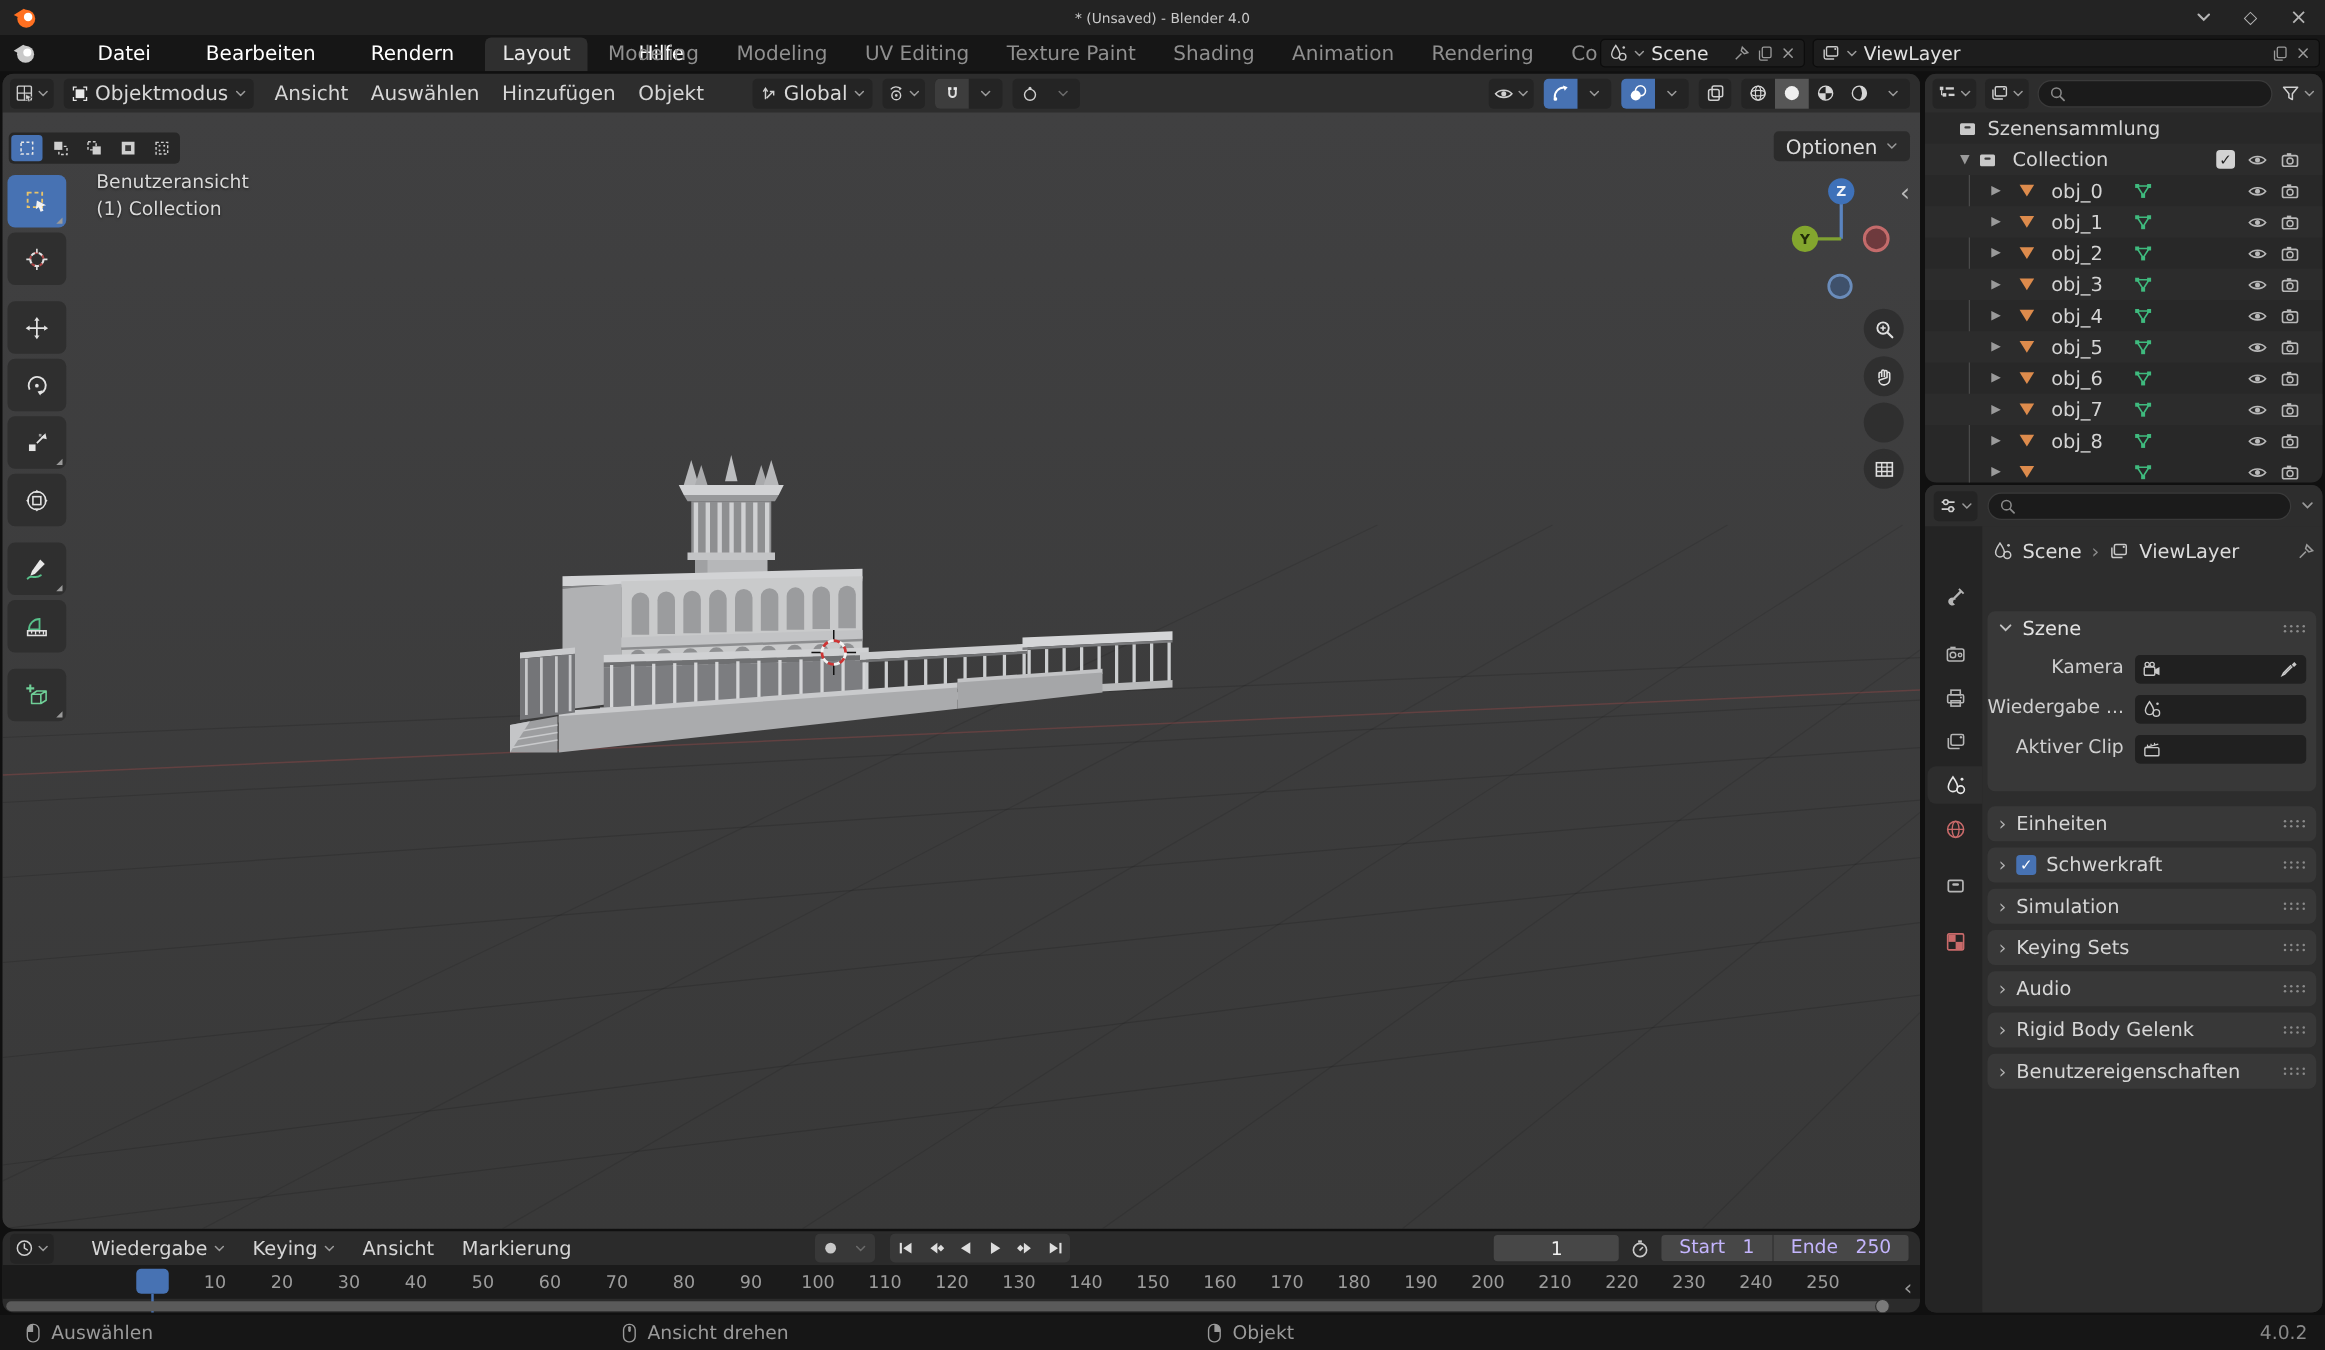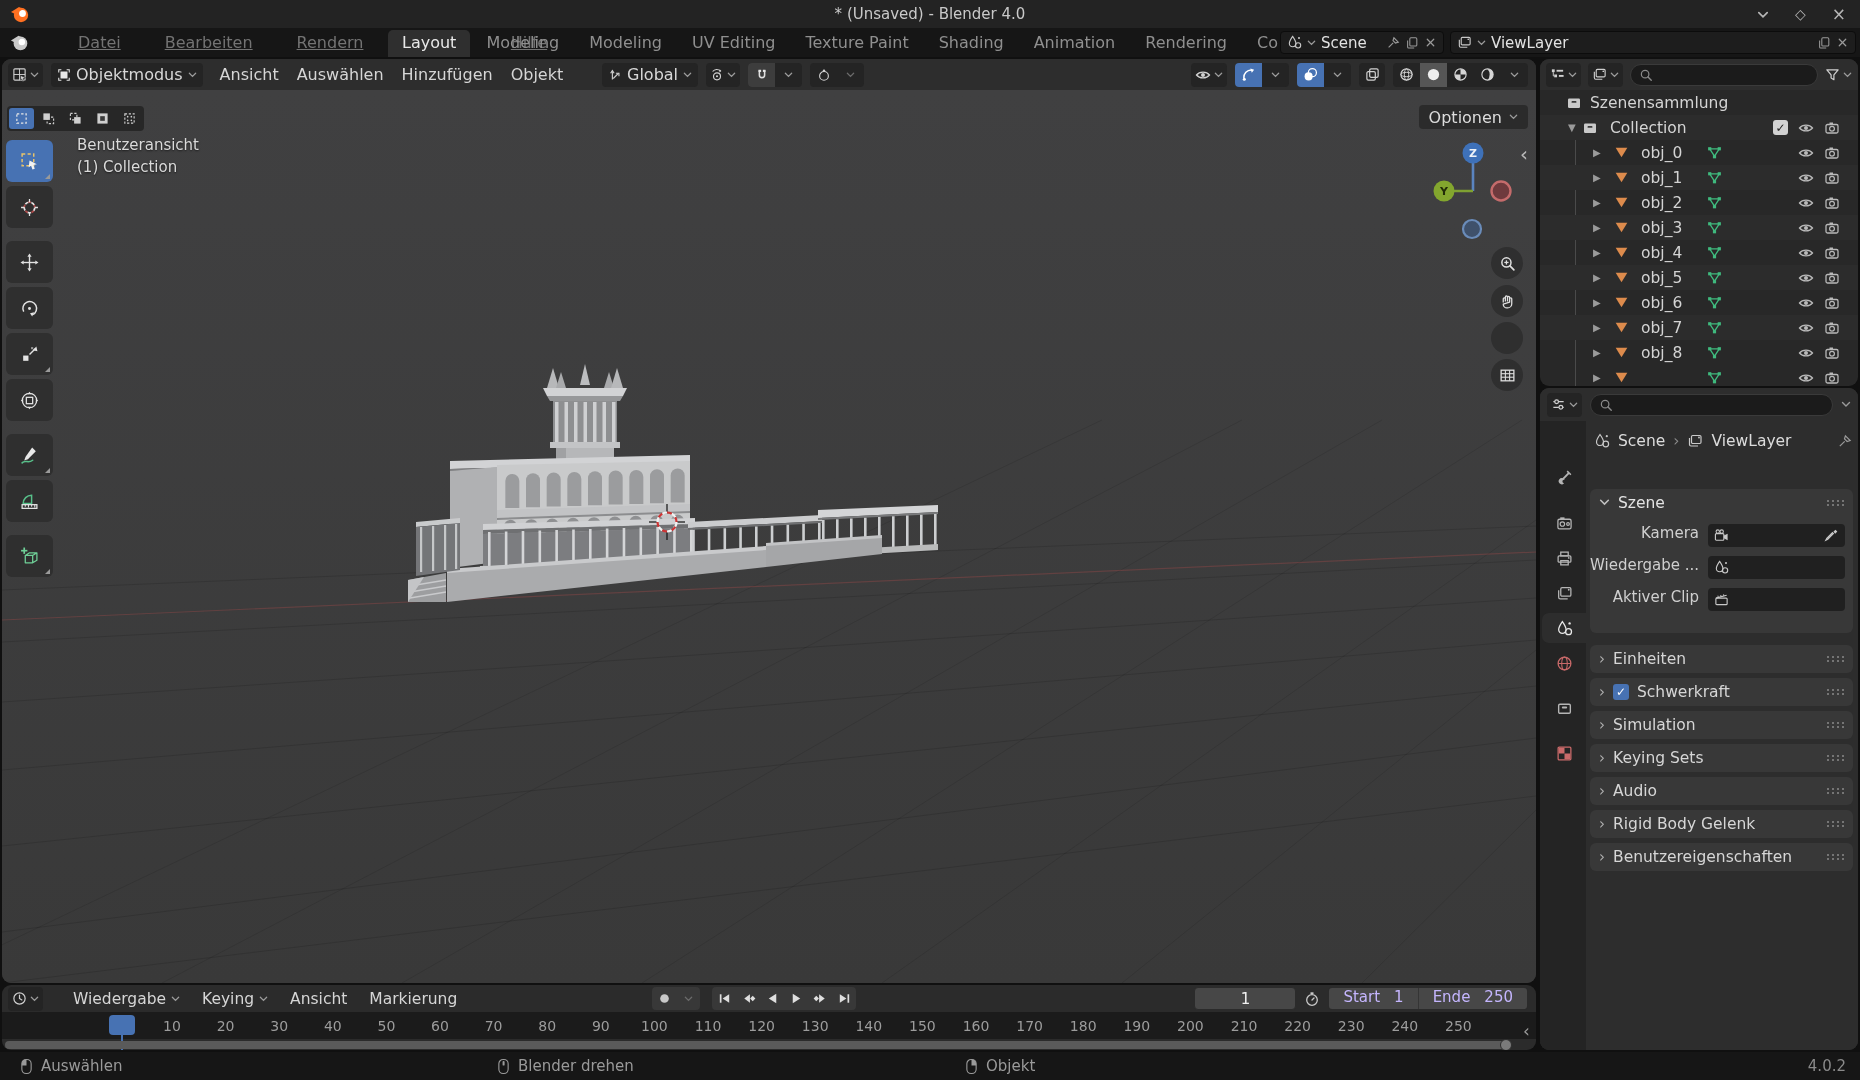--- a/index.html
+++ b/index.html
@@ -2,30 +2,30 @@
 <html><head>
 <meta charset="utf-8">
 <style>
   * { margin:0; padding:0; box-sizing:border-box; }
   html,body { background:#000; }
   body { font-family:"DejaVu Sans","Liberation Sans",sans-serif; }
   #app { position:relative; width:1860px; height:1080px; background:#101010; overflow:hidden; color:#d8d8d8; font-size:16px; }
 
   
   .titlebar { position:absolute; left:0; top:0; width:1860px; height:28px; background:#232323; display:flex; align-items:center; }
-  .titlebar .title { position:absolute; left:0; right:0; text-align:center; font-size:15px; color:#c9c9c9; }
+  .titlebar .title { position:absolute; left:0; right:0; text-align:center; font-size:11px; color:#c9c9c9; }
   .tb-logo { position:absolute; left:10px; top:4px; }
   .win-controls { position:absolute; right:14px; top:0; height:28px; display:flex; gap:26px; align-items:center; color:#b5b5b5; font-size:14px; }
   .win-controls span { cursor:default; }
 
   
   .topbar { position:absolute; left:0; top:28px; width:1860px; height:29px; background:#161616; }
   .app-icon { position:absolute; left:10px; top:5px; }
   #topbar-menus { position:absolute; left:64px; top:0; height:29px; display:flex; align-items:center; gap:16px; }
-  .menu-item { padding:3px 14px; color:#737373; border-radius:4px; font-size:16px;text-decoration:underline; }
+  .menu-item { padding:3px 14px; color:#ffffff; border-radius:4px; font-size:16px; }
   #ws-tabs { position:absolute; left:388px; top:0; width:890px; height:29px; display:flex; align-items:flex-end; gap:2px; overflow:hidden; }
   .ws-tab { height:27px; padding:3px 14px 0 14px; color:#8f8f8f; font-size:16px; border-radius:5px 5px 0 0; white-space:nowrap; }
   .ws-tab.active { background:#2f2f2f; color:#e8e8e8; }
   .id-widget { position:absolute; top:3px; height:23px; background:#1d1d1d; border:1px solid #0c0c0c; border-radius:4px; display:flex; align-items:center; padding:0 6px; gap:5px; }
   .id-widget .lbl { color:#e2e2e2; font-size:15px; flex:1; }
   .icn { display:inline-flex; align-items:center; justify-content:center; }
   .dim { color:#9a9a9a; }
 
   
   .region { position:absolute; background:#2d2d2d; border-radius:9px; overflow:hidden; }
@@ -1583,21 +1583,21 @@
         <div class="hint" style="left:20px">
      <svg width="13" height="17" style="color:#9a9a9a">
             <use href="#m-left"></use>
           </svg>
           <span>Auswählen</span>
         </div>
         <div class="hint" style="left:497px">
      <svg width="13" height="17" style="color:#9a9a9a">
             <use href="#m-mid"></use>
           </svg>
-          <span>Blender drehen</span>
+          <span>Ansicht drehen</span>
         </div>
         <div class="hint" style="left:965px">
      <svg width="13" height="17" style="color:#9a9a9a">
             <use href="#m-right"></use>
           </svg>
           <span>Objekt</span>
         </div>
       </div>
     <div id="version">4.0.2</div>
   </div>

